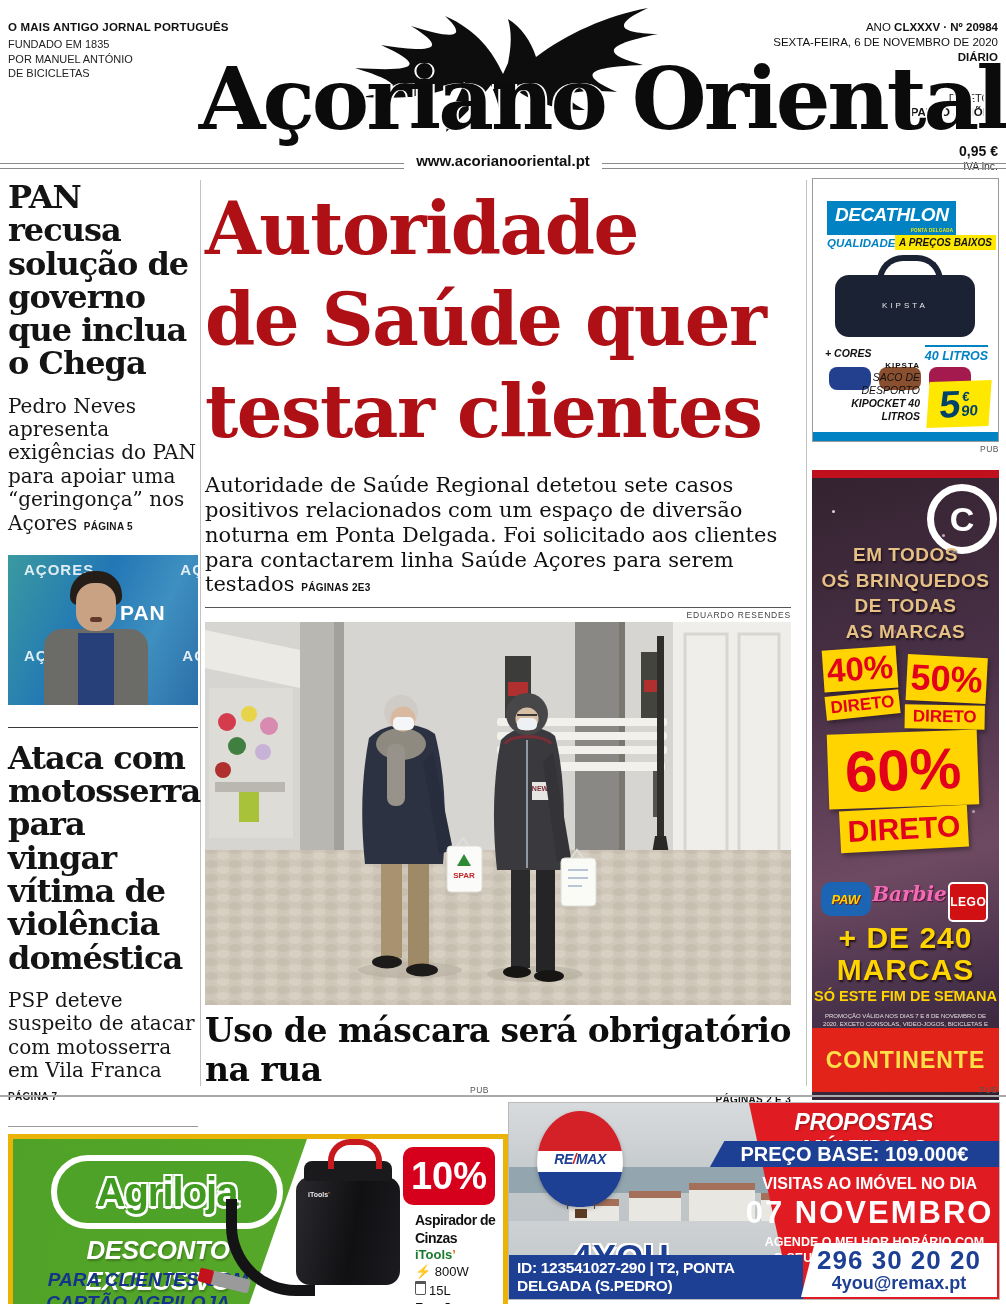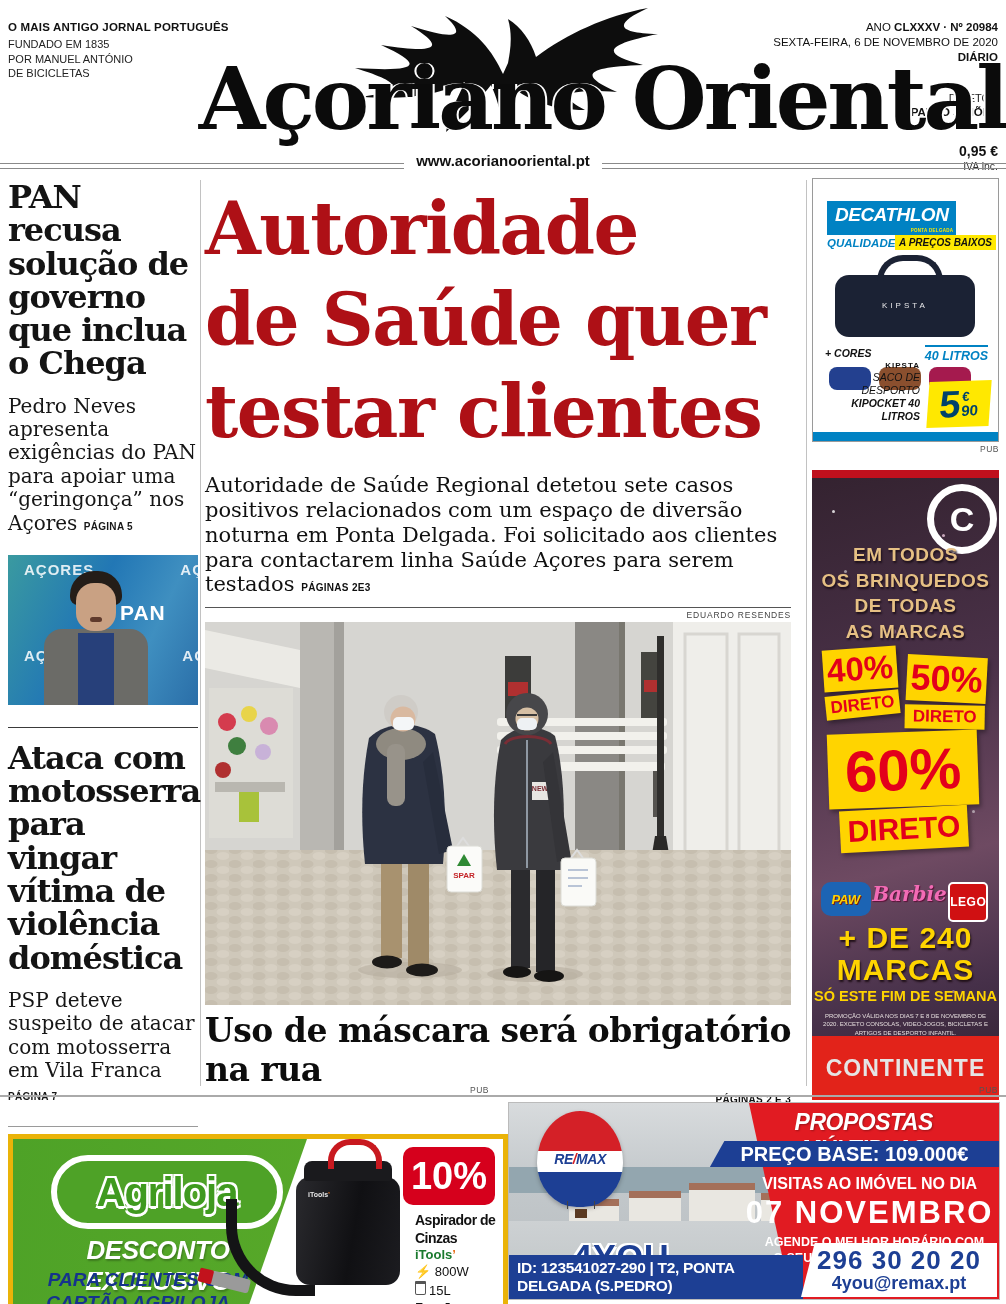--- a/index.html
+++ b/index.html
@@ -117,22 +117,22 @@
   .brandrow{position:absolute;left:0;right:2px;top:398px;display:flex;justify-content:space-around;padding:0 8px;margin-top:14px;}
   .paw{width:50px;height:34px;background:#1c64b4;border-radius:10px;display:flex;align-items:center;justify-content:center;
       color:#ffd400;font-weight:bold;font-style:italic;font-size:13px;text-shadow:1px 1px 0 #7a1e12;}
   .barbie{font-family:"DejaVu Serif",serif;font-style:italic;font-weight:bold;font-size:20px;color:#f26bb5;text-shadow:1px 1px 1px #5c1038;}
   .lego{width:36px;height:36px;background:#d01012;border-radius:5px;display:flex;align-items:center;justify-content:center;
       color:#fff;font-weight:bold;font-size:12px;letter-spacing:.5px;border:2px solid #fff;}
   .claim150{position:absolute;left:0;right:0;top:452px;text-align:center;color:#ffd400;font-weight:bold;
       font-size:30px;line-height:1.05;letter-spacing:1px;text-shadow:1px 2px 2px #201018;}
   .claim-week{position:absolute;left:0;right:0;top:518px;text-align:center;color:#ffd400;font-weight:bold;font-size:14.5px;}
   .cont-disc{position:absolute;left:8px;right:8px;top:542px;text-align:center;font-size:6px;line-height:1.4;color:#e6dede;}
-  .cont-bar{position:absolute;left:0;right:0;bottom:0;height:64px;background:#e2231a;display:flex;
-      align-items:center;justify-content:center;font-size:23px;font-weight:bold;letter-spacing:1px;color:#e5e5e5;}
+  .cont-bar{position:absolute;left:0;right:0;bottom:8px;height:64px;background:#e2231a;display:flex;
+      align-items:center;justify-content:center;font-size:23px;font-weight:bold;letter-spacing:1px;color:#fde047;}
   
   .ad-agri{position:absolute;left:8px;top:1134px;width:490px;height:196px;background:#fff;border:5px solid #eab308;overflow:hidden;}
   .agri-green{position:absolute;left:0;top:0;bottom:0;width:100%;
       background:linear-gradient(100deg,#4ea227 0%,#57a829 60%);clip-path:polygon(0 0,60% 0,46% 100%,0 100%);}
   .agri-pill{position:absolute;left:38px;top:16px;width:220px;height:62px;border:6px solid #fff;border-radius:40px;
       background:#4ea227;display:flex;align-items:center;justify-content:center;}
   .agri-pill span{font-weight:bold;font-size:40px;color:#3f9a1f;letter-spacing:-1px;
       text-shadow:-2px -2px 0 #fff,2px -2px 0 #fff,-2px 2px 0 #fff,2px 2px 0 #fff,0 3px 0 #fff;}
   .agri-l1{position:absolute;left:10px;top:96px;width:270px;text-align:center;color:#fff;font-weight:bold;
       font-style:italic;font-size:26px;letter-spacing:-.5px;text-shadow:1px 2px 2px rgba(0,0,0,.25);}

